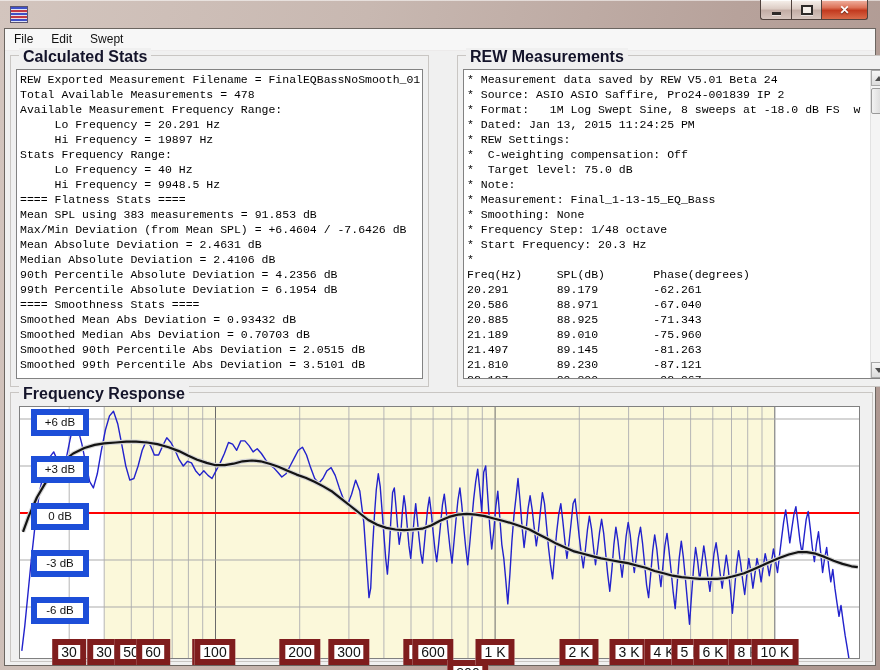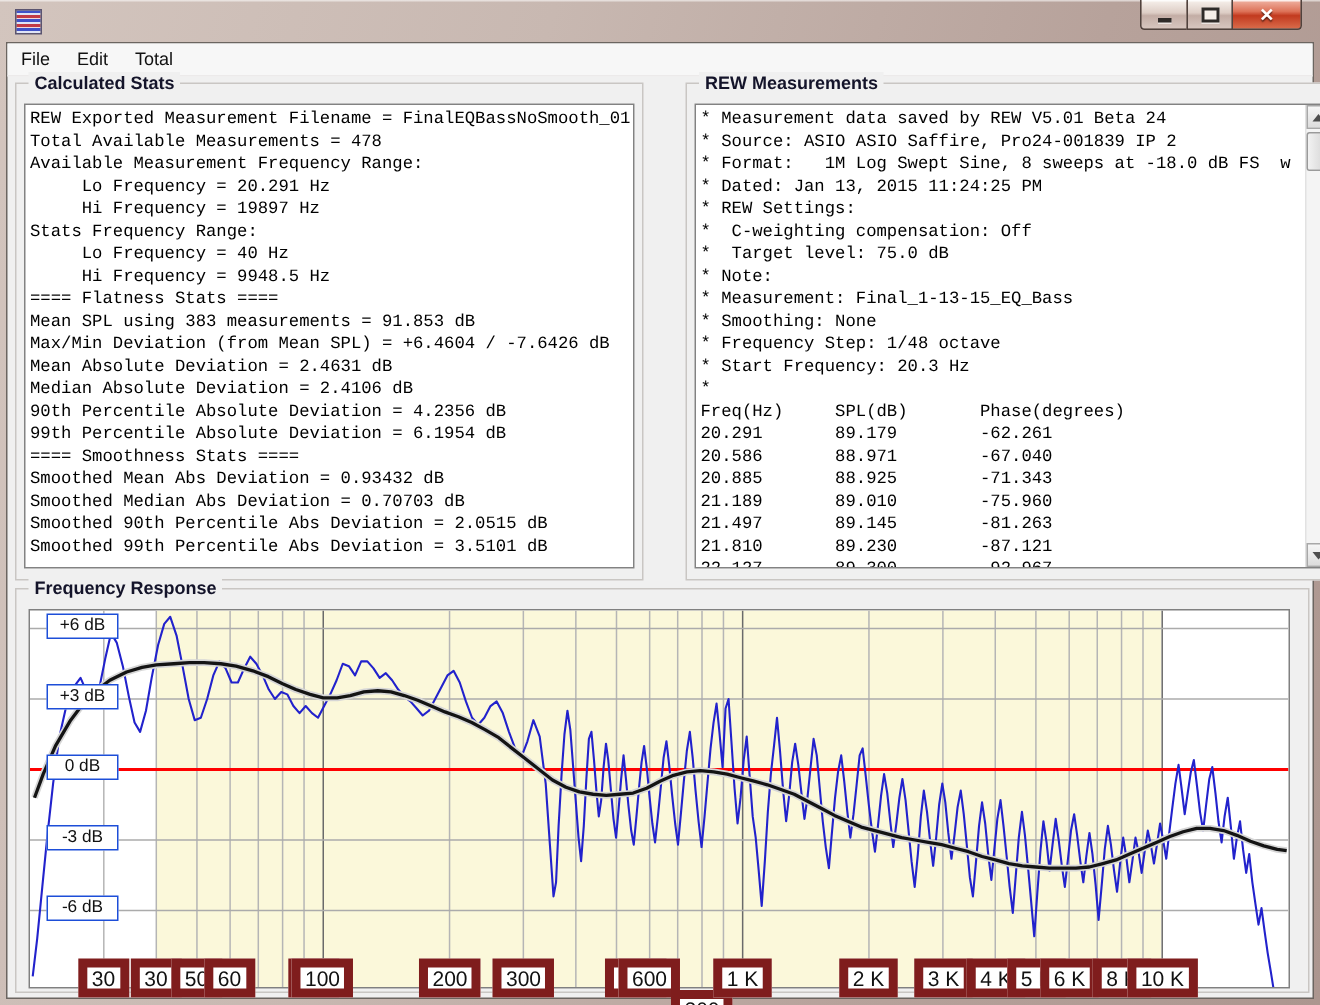--- a/index.html
+++ b/index.html
@@ -29,21 +29,21 @@
   .glyph-close{color:#fff;font-size:12px;font-weight:bold;text-shadow:0 1px 1px rgba(0,0,0,.5);line-height:1;}
   
   .client{position:absolute;left:4px;right:4px;top:28px;bottom:4px;
     background:#f0f0f0;border:1px solid #6b6560;padding-left:40px;}
   .menubar{position:absolute;left:0;top:0;right:0;height:21px;background:#f7f7f7;
     border-bottom:1px solid #eceaea;display:flex;align-items:center;}
   .menu-item{font-size:12px;color:#111;padding:0 9px;height:21px;line-height:21px;}
   
   .group{position:absolute;border:1px solid #c9c6c3;background:#f0f0f0;}
   .gtitle{position:absolute;top:-8px;left:8px;background:#f0f0f0;padding:0 4px;
-    font-size:12px;font-weight:bold;color:#14142a;white-space:nowrap;}
+    font-size:16px;font-weight:bold;color:#14142a;white-space:nowrap;}
   .textbox{position:absolute;left:5px;right:5px;top:13px;bottom:7px;background:#fff;
     border:1px solid #828282;overflow:hidden;}
   .textbox pre{margin:0;padding:2px 0 0 3px;
     font-family:"Liberation Mono","DejaVu Sans Mono",monospace;
     font-size:11.5px;line-height:15px;color:#000;white-space:pre;}
   
   .vscroll{position:absolute;top:0;right:0;width:17px;bottom:0;background:#f4f4f4;
     border-left:1px solid #e2e2e2;}
   .sb-btn{position:absolute;left:0;width:16px;height:16px;
     background:linear-gradient(180deg,#f6f6f6,#dcdcdc);border:1px solid #a8a8a8;
@@ -51,21 +51,21 @@
   .sb-btn.up{top:0;}
   .sb-btn.down{bottom:0;}
   .tri-up{width:0;height:0;border-left:4px solid transparent;border-right:4px solid transparent;border-bottom:5px solid #4d4d4d;}
   .tri-down{width:0;height:0;border-left:4px solid transparent;border-right:4px solid transparent;border-top:5px solid #4d4d4d;}
   .sb-thumb{position:absolute;left:0;top:18px;width:16px;height:26px;
     background:linear-gradient(90deg,#f2f2f2,#cfcfcf);border:1px solid #9a9a9a;box-sizing:border-box;border-radius:2px;}
   
   #plot{position:absolute;left:8px;top:13px;width:839px;height:251px;
     border:1px solid #808080;background:#fff;}
   #plot svg{position:absolute;left:0;top:0;}
-  .ylab{position:absolute;width:46px;height:15px;background:#fff;border:1px solid #1d4ed8;
+  .ylab{position:absolute;width:46px;height:15px;background:#fff;border:6px solid #1d4ed8;
     font-size:11.5px;line-height:15px;text-align:center;color:#111;left:20px;z-index:3;}
   .xlab{position:absolute;height:14px;background:#fff;border:6px solid #7f1d1d;
     font-size:14px;line-height:14px;text-align:center;color:#111;padding:0 3px;
     transform:translateX(-50%);white-space:nowrap;z-index:3;}
 </style>
 </head>
 <body>
 
 <div class="titlebar">
   <div class="app-icon"></div>
@@ -80,21 +80,21 @@
         <span class="glyph-close">✕</span>
       </div>
   </div>
 </div>
 
 <div class="client">
 
   <div class="menubar">
     <div class="menu-item">File</div>
     <div class="menu-item">Edit</div>
-    <div class="menu-item">Total</div>
+    <div class="menu-item">Swept</div>
   </div>
 
   <div class="group" style="left:5px;top:26px;width:417px;height:330px;">
     <span class="gtitle">Calculated Stats</span>
     <div class="textbox">
       <pre>REW Exported Measurement Filename = FinalEQBassNoSmooth_01-
 Total Available Measurements = 478
 Available Measurement Frequency Range:
      Lo Frequency = 20.291 Hz
      Hi Frequency = 19897 Hz

